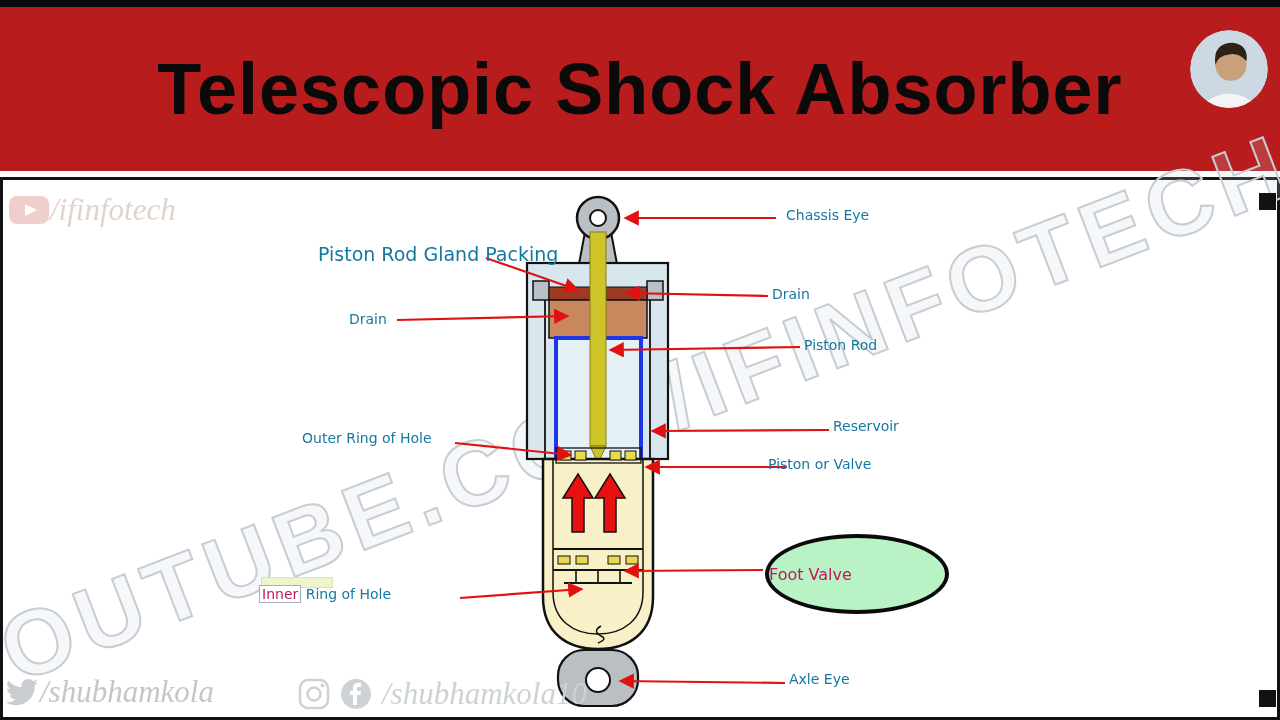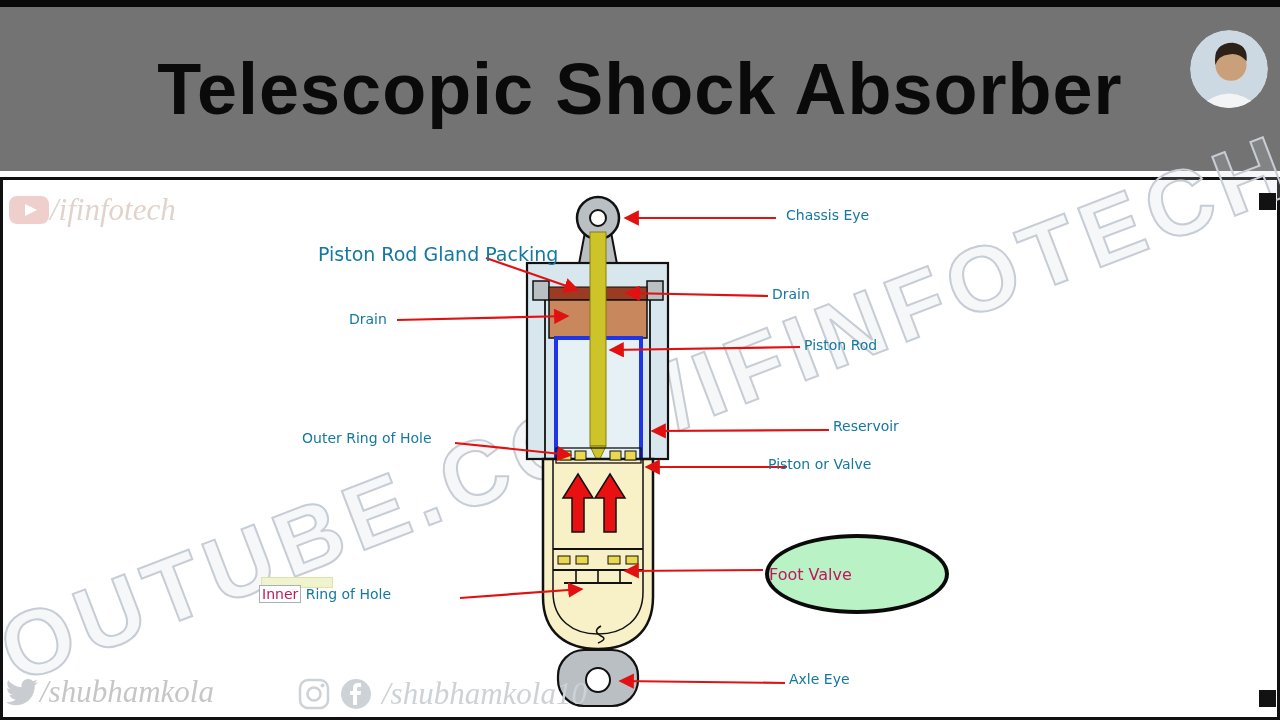--- a/index.html
+++ b/index.html
@@ -1,20 +1,20 @@
 <!DOCTYPE html>
 <html><head>
 <meta charset="utf-8">
 <style>
   html,body{margin:0;padding:0;background:#fff;}
   #stage{position:relative;width:1280px;height:720px;overflow:hidden;background:#fff;
          font-family:"DejaVu Sans",sans-serif;}
   
   .top-strip{position:absolute;left:0;top:0;width:1280px;height:7px;background:#0a0a0a;}
-  .banner{position:absolute;left:0;top:7px;width:1280px;height:164px;background:#737373;}
+  .banner{position:absolute;left:0;top:7px;width:1280px;height:164px;background:#b91c1c;}
   .banner h1{margin:0;width:1280px;text-align:center;line-height:164px;
              font-size:72px;font-weight:800;color:#0a0a0a;letter-spacing:1px;
              font-family:"Liberation Sans","DejaVu Sans",sans-serif;}
   .avatar{position:absolute;left:1190px;top:30px;width:78px;height:78px;border-radius:50%;
           overflow:hidden;}
   
   .content-frame{position:absolute;left:0;top:177px;width:1274px;height:537px;
                  border:3px solid #111;background:#ffffff;}
   .scroll-btn{position:absolute;width:17px;height:17px;background:#121212;}
   

